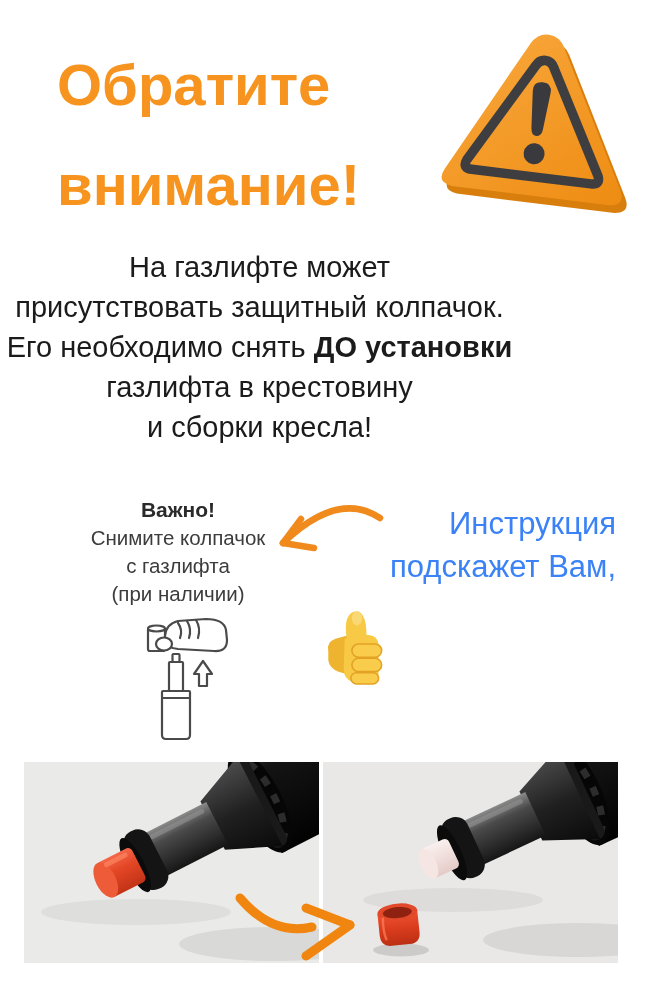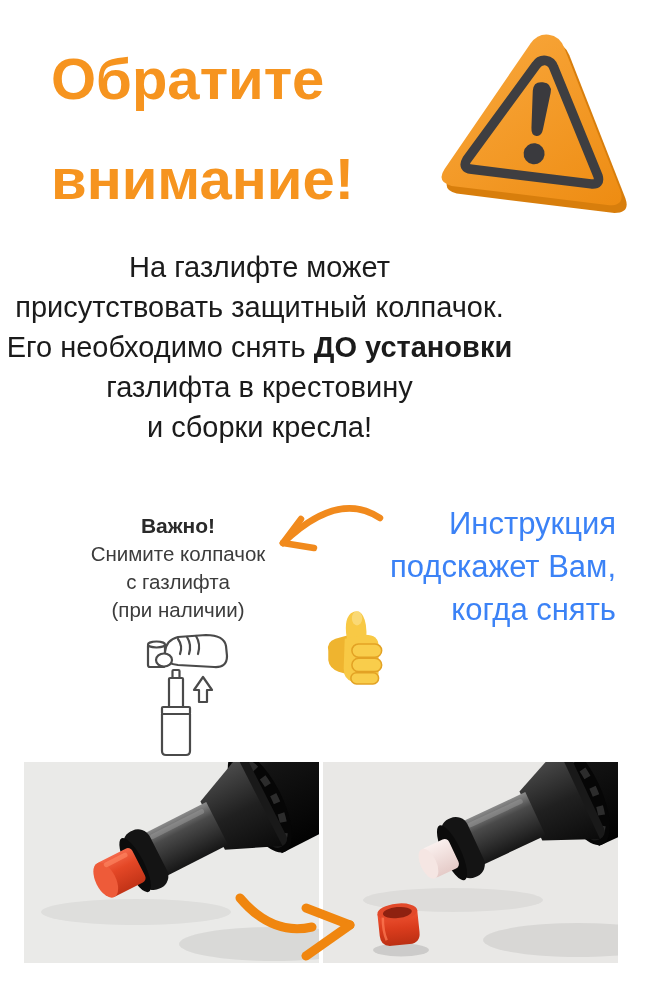--- a/index.html
+++ b/index.html
@@ -1,29 +1,29 @@
 <!DOCTYPE html>
 <html><head>
 <meta charset="utf-8">
 <style>
   html,body{margin:0;padding:0;background:#ffffff;}
   .canvas{
     position:relative;width:645px;height:1000px;background:#ffffff;
     font-family:"Liberation Sans","DejaVu Sans",sans-serif;overflow:hidden;
   }
-  .title{position:absolute;left:40px;top:18px;margin:11px;color:#f6941f;
+  .title{position:absolute;left:40px;top:18px;margin:17px;color:#f6941f;
     font-size:58px;font-weight:bold;line-height:100px;letter-spacing:0;}
   .title span{display:block;}
   .warn{position:absolute;left:432px;top:18px;width:212px;height:210px;}
   .intro{position:absolute;left:0;top:247px;width:519px;text-align:center;
     font-size:29px;line-height:40px;color:#1b1b1b;}
   .intro b{font-weight:bold;}
   .note{position:absolute;left:58px;top:496px;width:240px;text-align:center;
     font-size:20.5px;line-height:28px;color:#3c3c3c;}
-  .note-title{font-size:21px;font-weight:bold;color:#2a2a2a;margin-top:16px;}
+  .note-title{font-size:21px;font-weight:bold;color:#2a2a2a;}
   .ill{width:116px;height:126px;margin-top:8px;}
   .arrow-left{position:absolute;left:256px;top:496px;width:140px;height:72px;}
   .instr{position:absolute;left:320px;top:502px;width:296px;text-align:right;
     font-size:31px;line-height:43px;color:#3b82f6;}
   .thumb{position:absolute;left:324px;top:608px;width:64px;height:78px;}
   .photo{position:absolute;top:762px;width:295px;height:201px;}
   .photo-l{left:24px;}
   .photo-r{left:323px;}
   .photo svg{display:block;width:100%;height:100%;}
   .arrow-bottom{position:absolute;left:228px;top:880px;width:148px;height:97px;z-index:3;}
@@ -91,21 +91,20 @@
     <g stroke="#f18a1d" stroke-width="6.5" fill="none" stroke-linecap="round">
       <path d="M124 22 Q82 -6 27 47"></path>
       <path d="M27 47 L45 23"></path>
       <path d="M27 47 L58 52"></path>
     </g>
   </svg>
 
   <div class="instr">
     <div>Инструкция</div>
     <div>подскажет Вам,</div>
-    <div>когда снять</div>
   </div>
 
   <svg class="thumb" viewBox="0 0 62 76" aria-hidden="true">
     <path d="M4 42 Q2 33 11 30 L25 26 L31 67 L14 62 Q5 59 4 51 Z" fill="#efb42f"></path>
     <path d="M23 34 Q18 12 26 5 Q34 0 38 8 Q42 15 41 30 L40 42 Z" fill="#f8c945"></path>
     <ellipse cx="32" cy="10" rx="5" ry="7" fill="#fbe08a" opacity="0.7"></ellipse>
     <path d="M20 30 L40 26 Q53 26 53 37 L53 63 Q53 74 41 74 L28 72 Q19 70 19 59 Z" fill="#f8c945"></path>
     <g fill="#f9cd4b" stroke="#e3a224" stroke-width="1.5">
       <rect x="27" y="35" width="29" height="13" rx="6.5"></rect>
       <rect x="27" y="49" width="29" height="13" rx="6.5"></rect>

